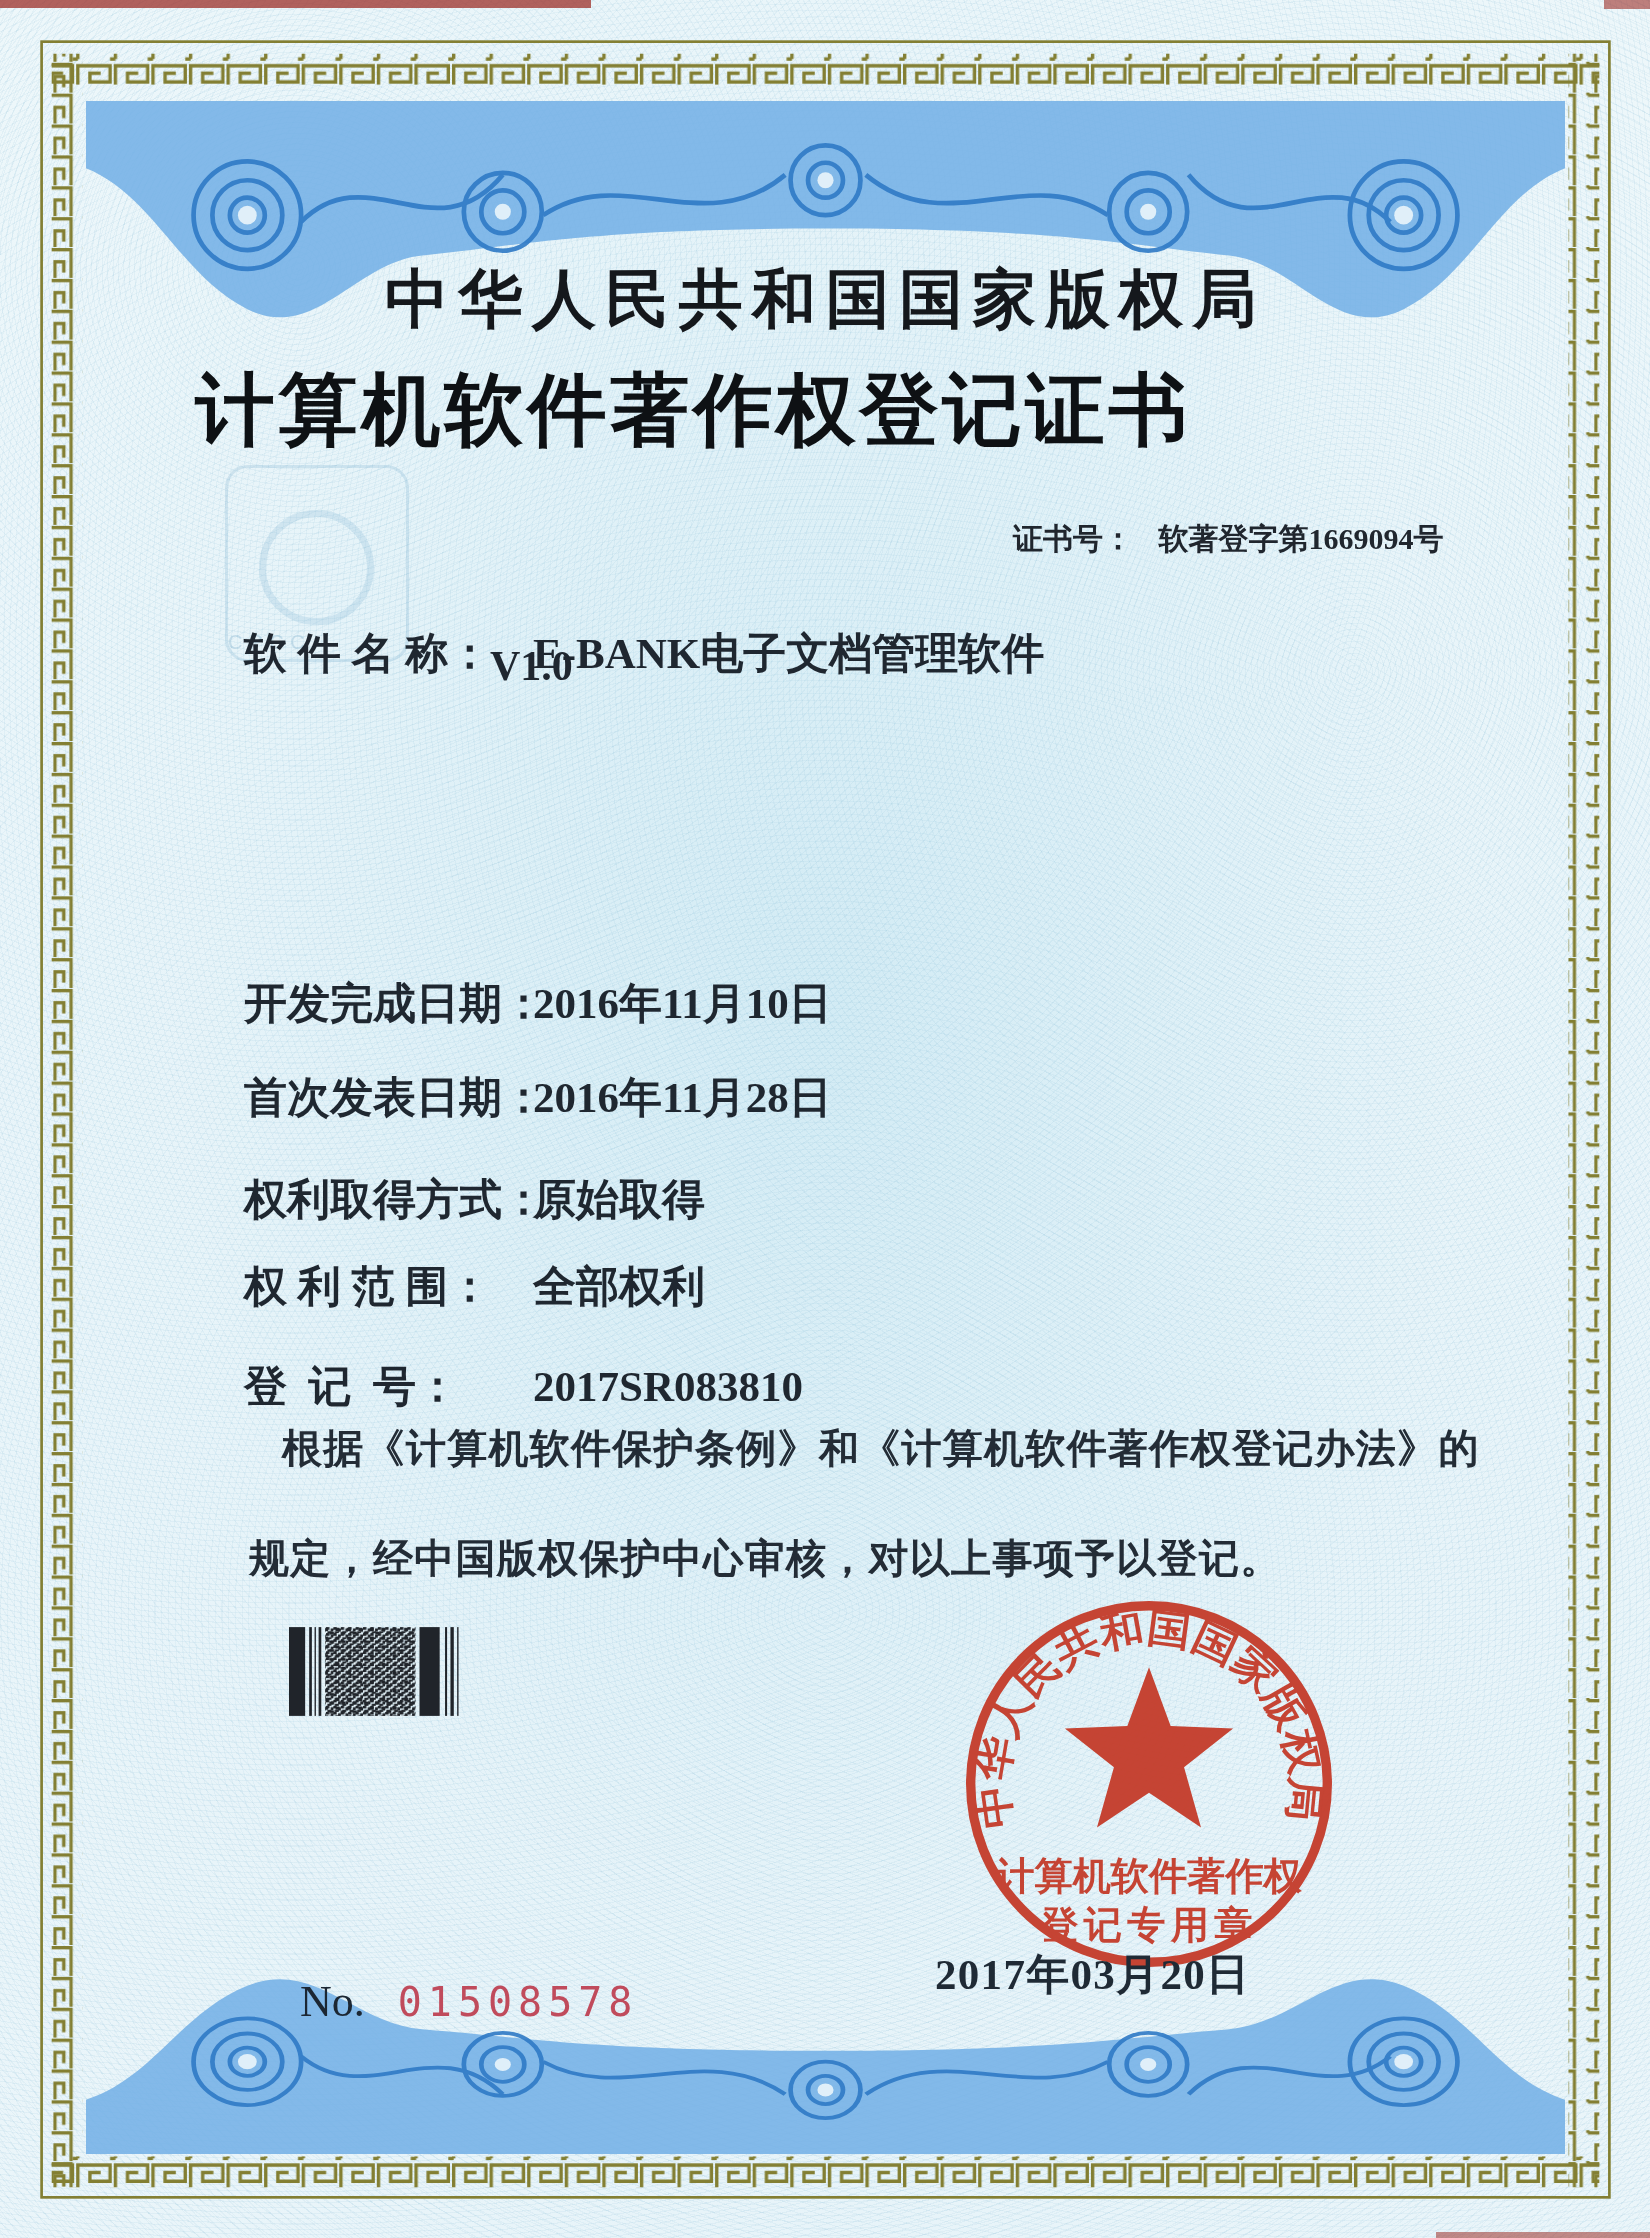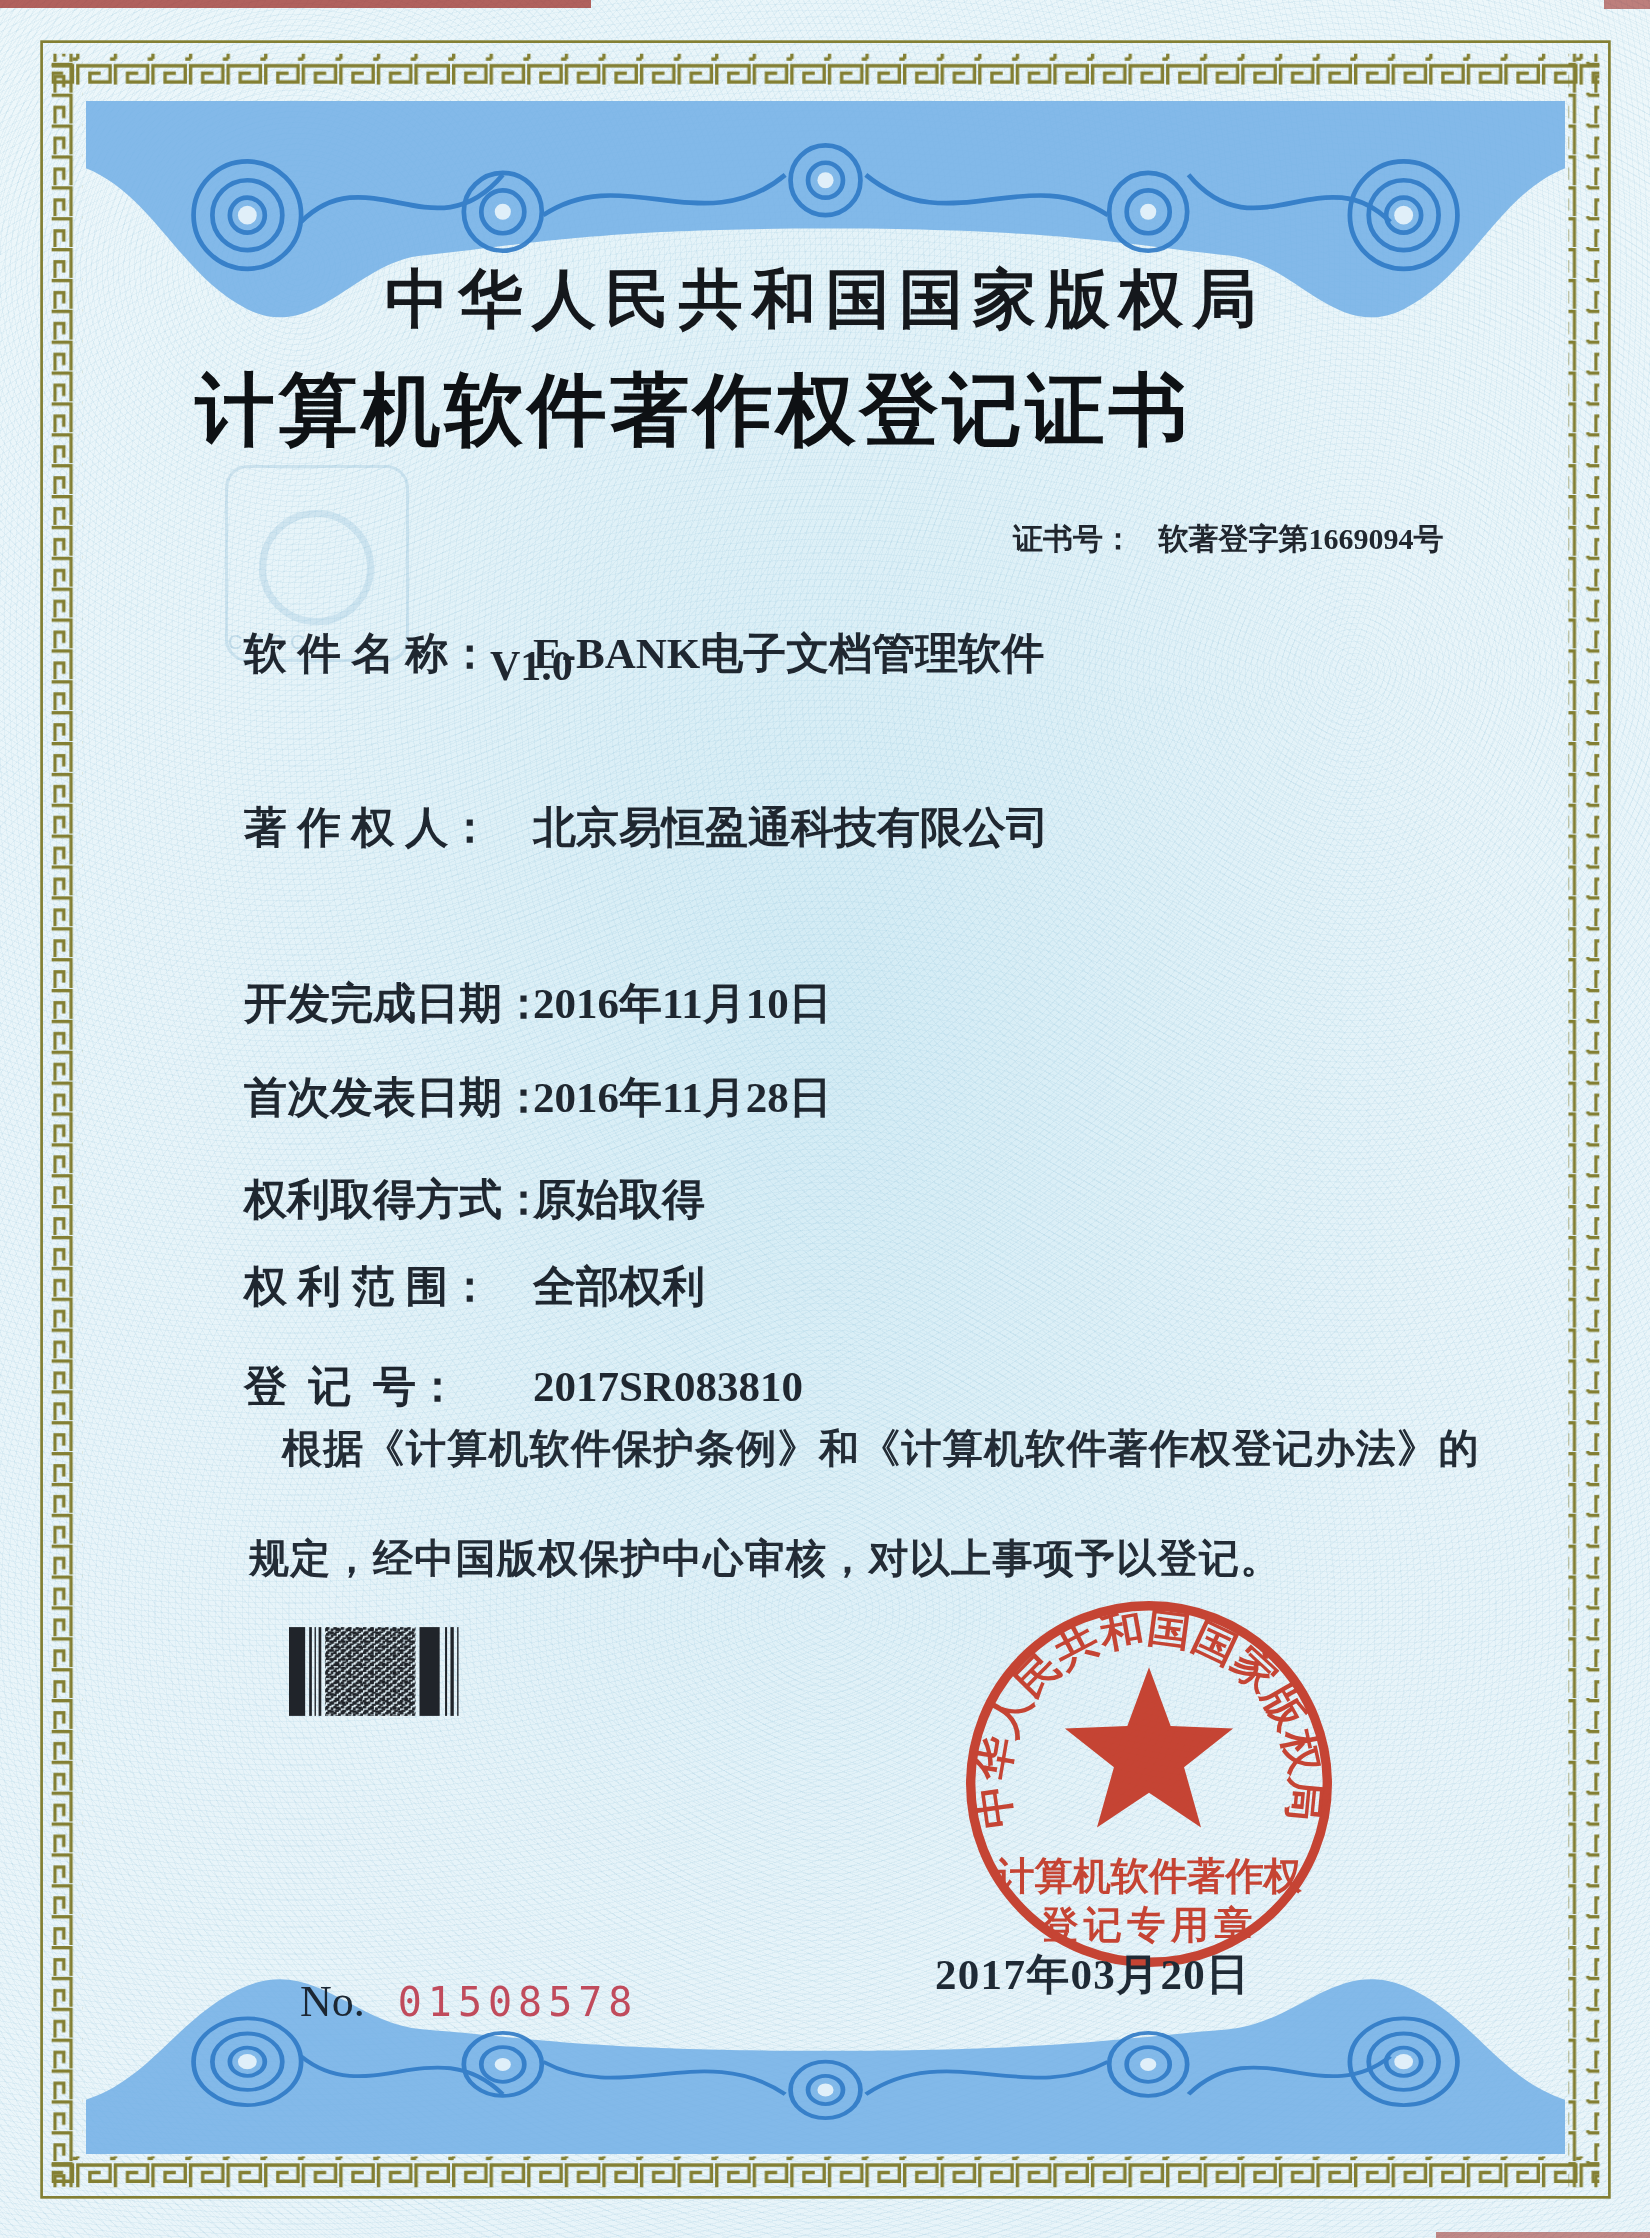--- a/index.html
+++ b/index.html
@@ -159,23 +159,20 @@
   <div class="abs authority">中华人民共和国国家版权局</div>
   <div class="abs cert-title">计算机软件著作权登记证书</div>
   <div class="abs certno">
     <span>证书号：</span><span class="v">软著登字第1669094号</span>
   </div>
 
   <div class="abs row r0">
     <span class="lbl">软 件 名 称：</span><span class="val">E-BANK电子文档管理软件</span>
   </div>
   <div class="abs r0b">V1.0</div>
-  <div class="abs row r1">
-    <span class="lbl">著 作 权 人：</span><span class="val">北京易恒盈通科技有限公司</span>
-  </div>
   <div class="abs row r2">
     <span class="lbl">开发完成日期：</span><span class="val">2016年11月10日</span>
   </div>
   <div class="abs row r3">
     <span class="lbl">首次发表日期：</span><span class="val">2016年11月28日</span>
   </div>
   <div class="abs row r4">
     <span class="lbl">权利取得方式：</span><span class="val">原始取得</span>
   </div>
   <div class="abs row r5">

